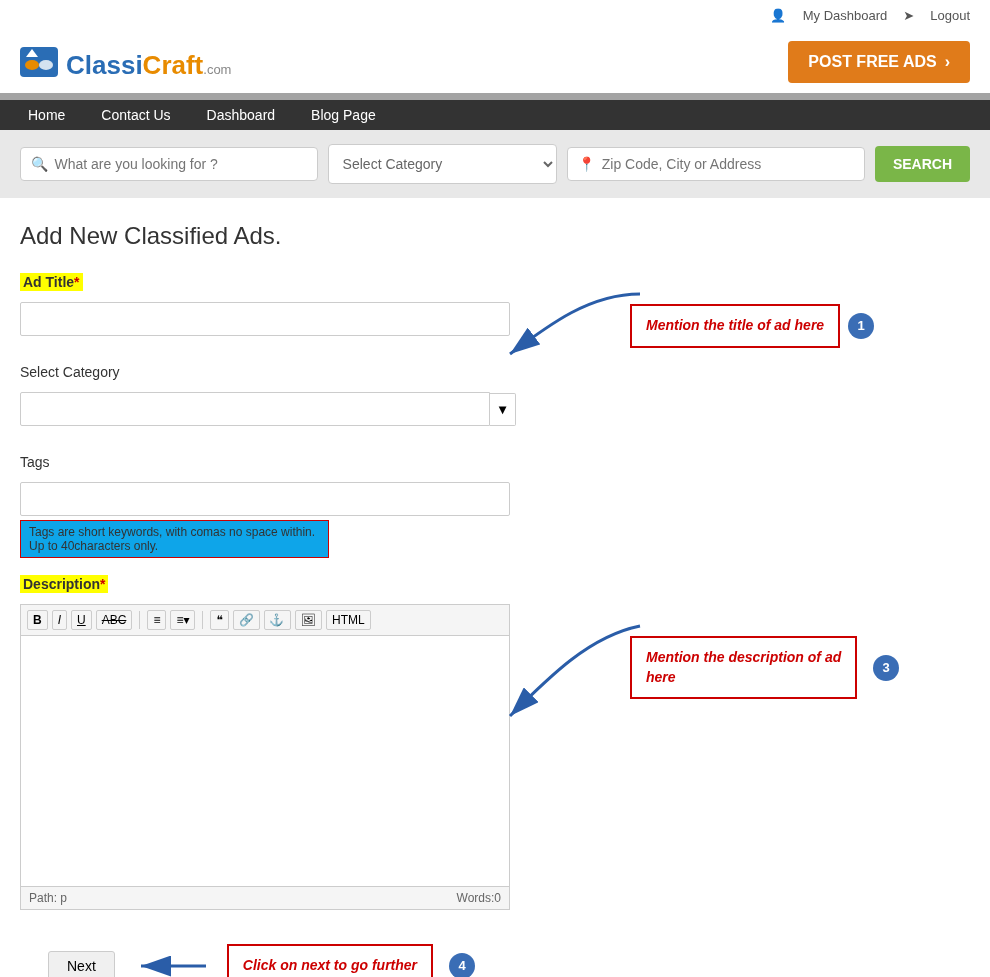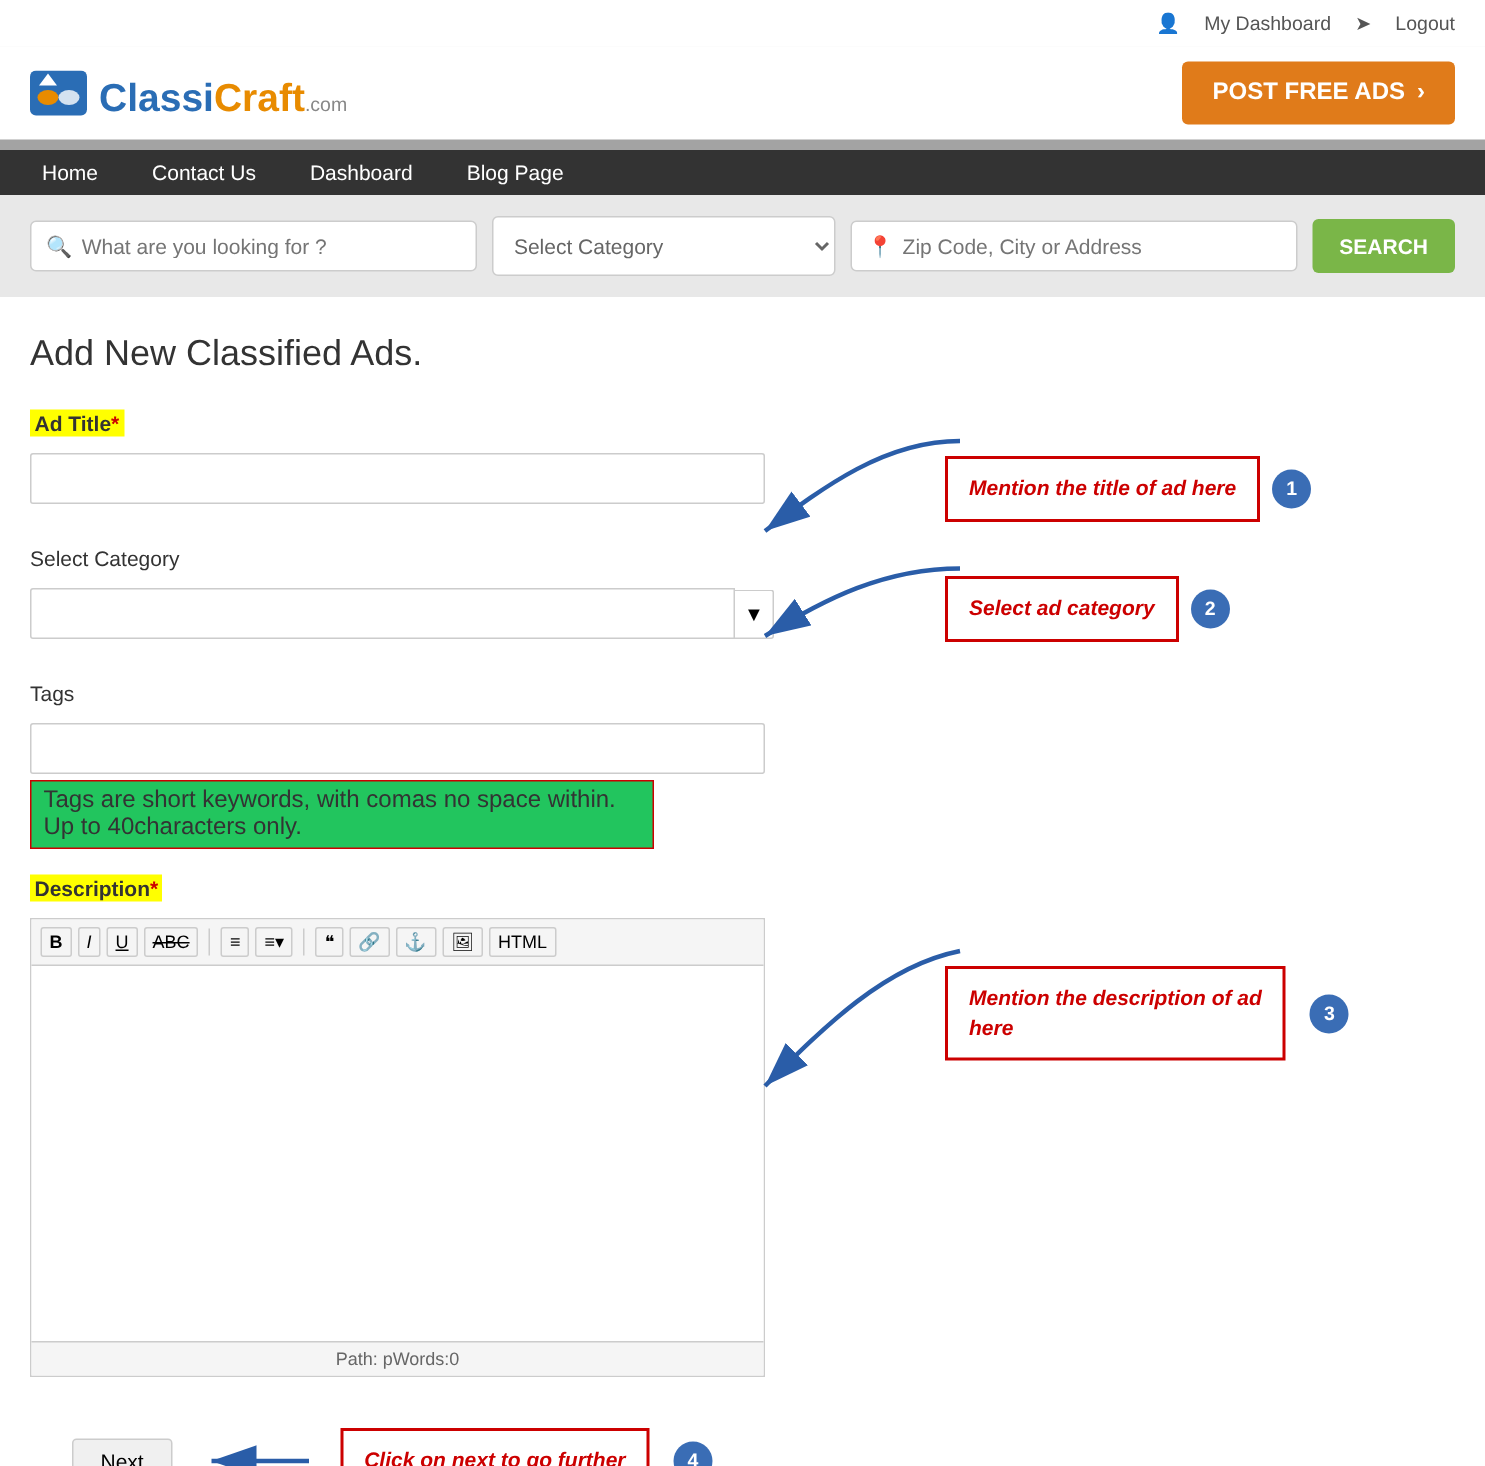--- a/index.html
+++ b/index.html
@@ -40,29 +40,29 @@
     .label-highlight { background: #ffff00; padding: 1px 3px; font-weight: bold; }
     .label-red { color: #cc0000; }
     .form-input { width: 490px; padding: 8px 10px; border: 1px solid #ccc; border-radius: 2px; font-size: 14px; display: block; }
 
     
     .cat-select-row { display: flex; align-items: center; gap: 0; }
     .cat-select-input { width: 470px; padding: 8px 10px; border: 1px solid #ccc; border-radius: 2px 0 0 2px; font-size: 14px; }
     .cat-select-btn { padding: 8px 6px; border: 1px solid #ccc; border-left: none; border-radius: 0 2px 2px 0; background: #fff; cursor: pointer; }
 
     
-    .tags-hint { border: 1px solid #cc0000; background: #22c55e; padding: 4px 8px; font-size: 16px; color: #333; display: inline-block; margin-top: 4px; width: 416px; }
+    .tags-hint { border: 1px solid #cc0000; background: #0ea5e9; padding: 4px 8px; font-size: 12px; color: #333; display: inline-block; margin-top: 4px; width: 309px; }
 
     
     .editor-wrap { border: 1px solid #ccc; width: 490px; }
     .editor-toolbar { background: #f5f5f5; border-bottom: 1px solid #ccc; padding: 5px 6px; display: flex; align-items: center; gap: 4px; flex-wrap: wrap; }
     .tb-btn { background: none; border: 1px solid #ccc; padding: 2px 5px; cursor: pointer; font-size: 12px; border-radius: 2px; }
     .tb-sep { width: 1px; height: 18px; background: #ccc; margin: 0 3px; }
     .editor-body { min-height: 250px; padding: 8px; background: #fff; }
-    .editor-footer { background: #f5f5f5; border-top: 1px solid #ccc; padding: 4px 8px; display: flex; justify-content: center; font-size: 12px; color: #666; }
+    .editor-footer { background: #f5f5f5; border-top: 1px solid #ccc; padding: 4px 8px; display: flex; justify-content: space-between; font-size: 12px; color: #666; }
 
     
     .callout { position: absolute; border: 2px solid #cc0000; background: #fff; padding: 10px 14px; font-size: 14px; color: #cc0000; font-weight: bold; line-height: 1.4; font-style: italic; }
     .step-badge { display: inline-flex; align-items: center; justify-content: center; width: 26px; height: 26px; background: #3a6db5; color: #fff; border-radius: 50%; font-size: 13px; font-weight: bold; }
     .next-btn { background: #f0f0f0; border: 1px solid #ccc; padding: 6px 18px; font-size: 14px; cursor: pointer; border-radius: 3px; }
     .form-area { flex: 0 0 510px; }
   </style>
 </head>
 <body>
 
@@ -157,36 +157,20 @@
     <div class="form-area">
       <div class="form-group">
         <label class="form-label">Select Category</label>
         <div class="cat-select-row">
           <input type="text" class="cat-select-input" value="" style="">
           <button class="cat-select-btn">▼</button>
         </div>
       </div>
     </div>
 
-    <div style="flex:1; position:relative; padding-top:20px;">
-      <svg width="160" height="70" style="position:absolute; left:-60px; top:5px;">
-        <defs>
-          <marker id="arrowhead2" markerWidth="10" markerHeight="7" refX="10" refY="3.5" orient="auto">
-            <polygon points="0 0, 10 3.5, 0 7" fill="#2a5da8"></polygon>
-          </marker>
-        </defs>
-        <path d="M 150,10 C 100,10 60,30 20,55" stroke="#2a5da8" stroke-width="3" fill="none" marker-end="url(#arrowhead2)"></path>
-      </svg>
-      <div style="display:flex; align-items:center; gap:8px; margin-left:80px;">
-        <div class="callout" style="position:relative; border:2px solid #cc0000;">
-          <span>Select ad category</span>
-        </div>
-        <div class="step-badge">2</div>
-      </div>
-    </div>
   </div>
 
   <div class="form-group">
     <label class="form-label">Tags</label>
     <input type="text" class="form-input" value="" style="">
     <div class="tags-hint">Tags are short keywords, with comas no space within. Up to 40characters only.</div>
   </div>
 
   <div style="display:flex; align-items:flex-start; gap:20px; margin-bottom:10px; position:relative;">
     <div class="form-area">

